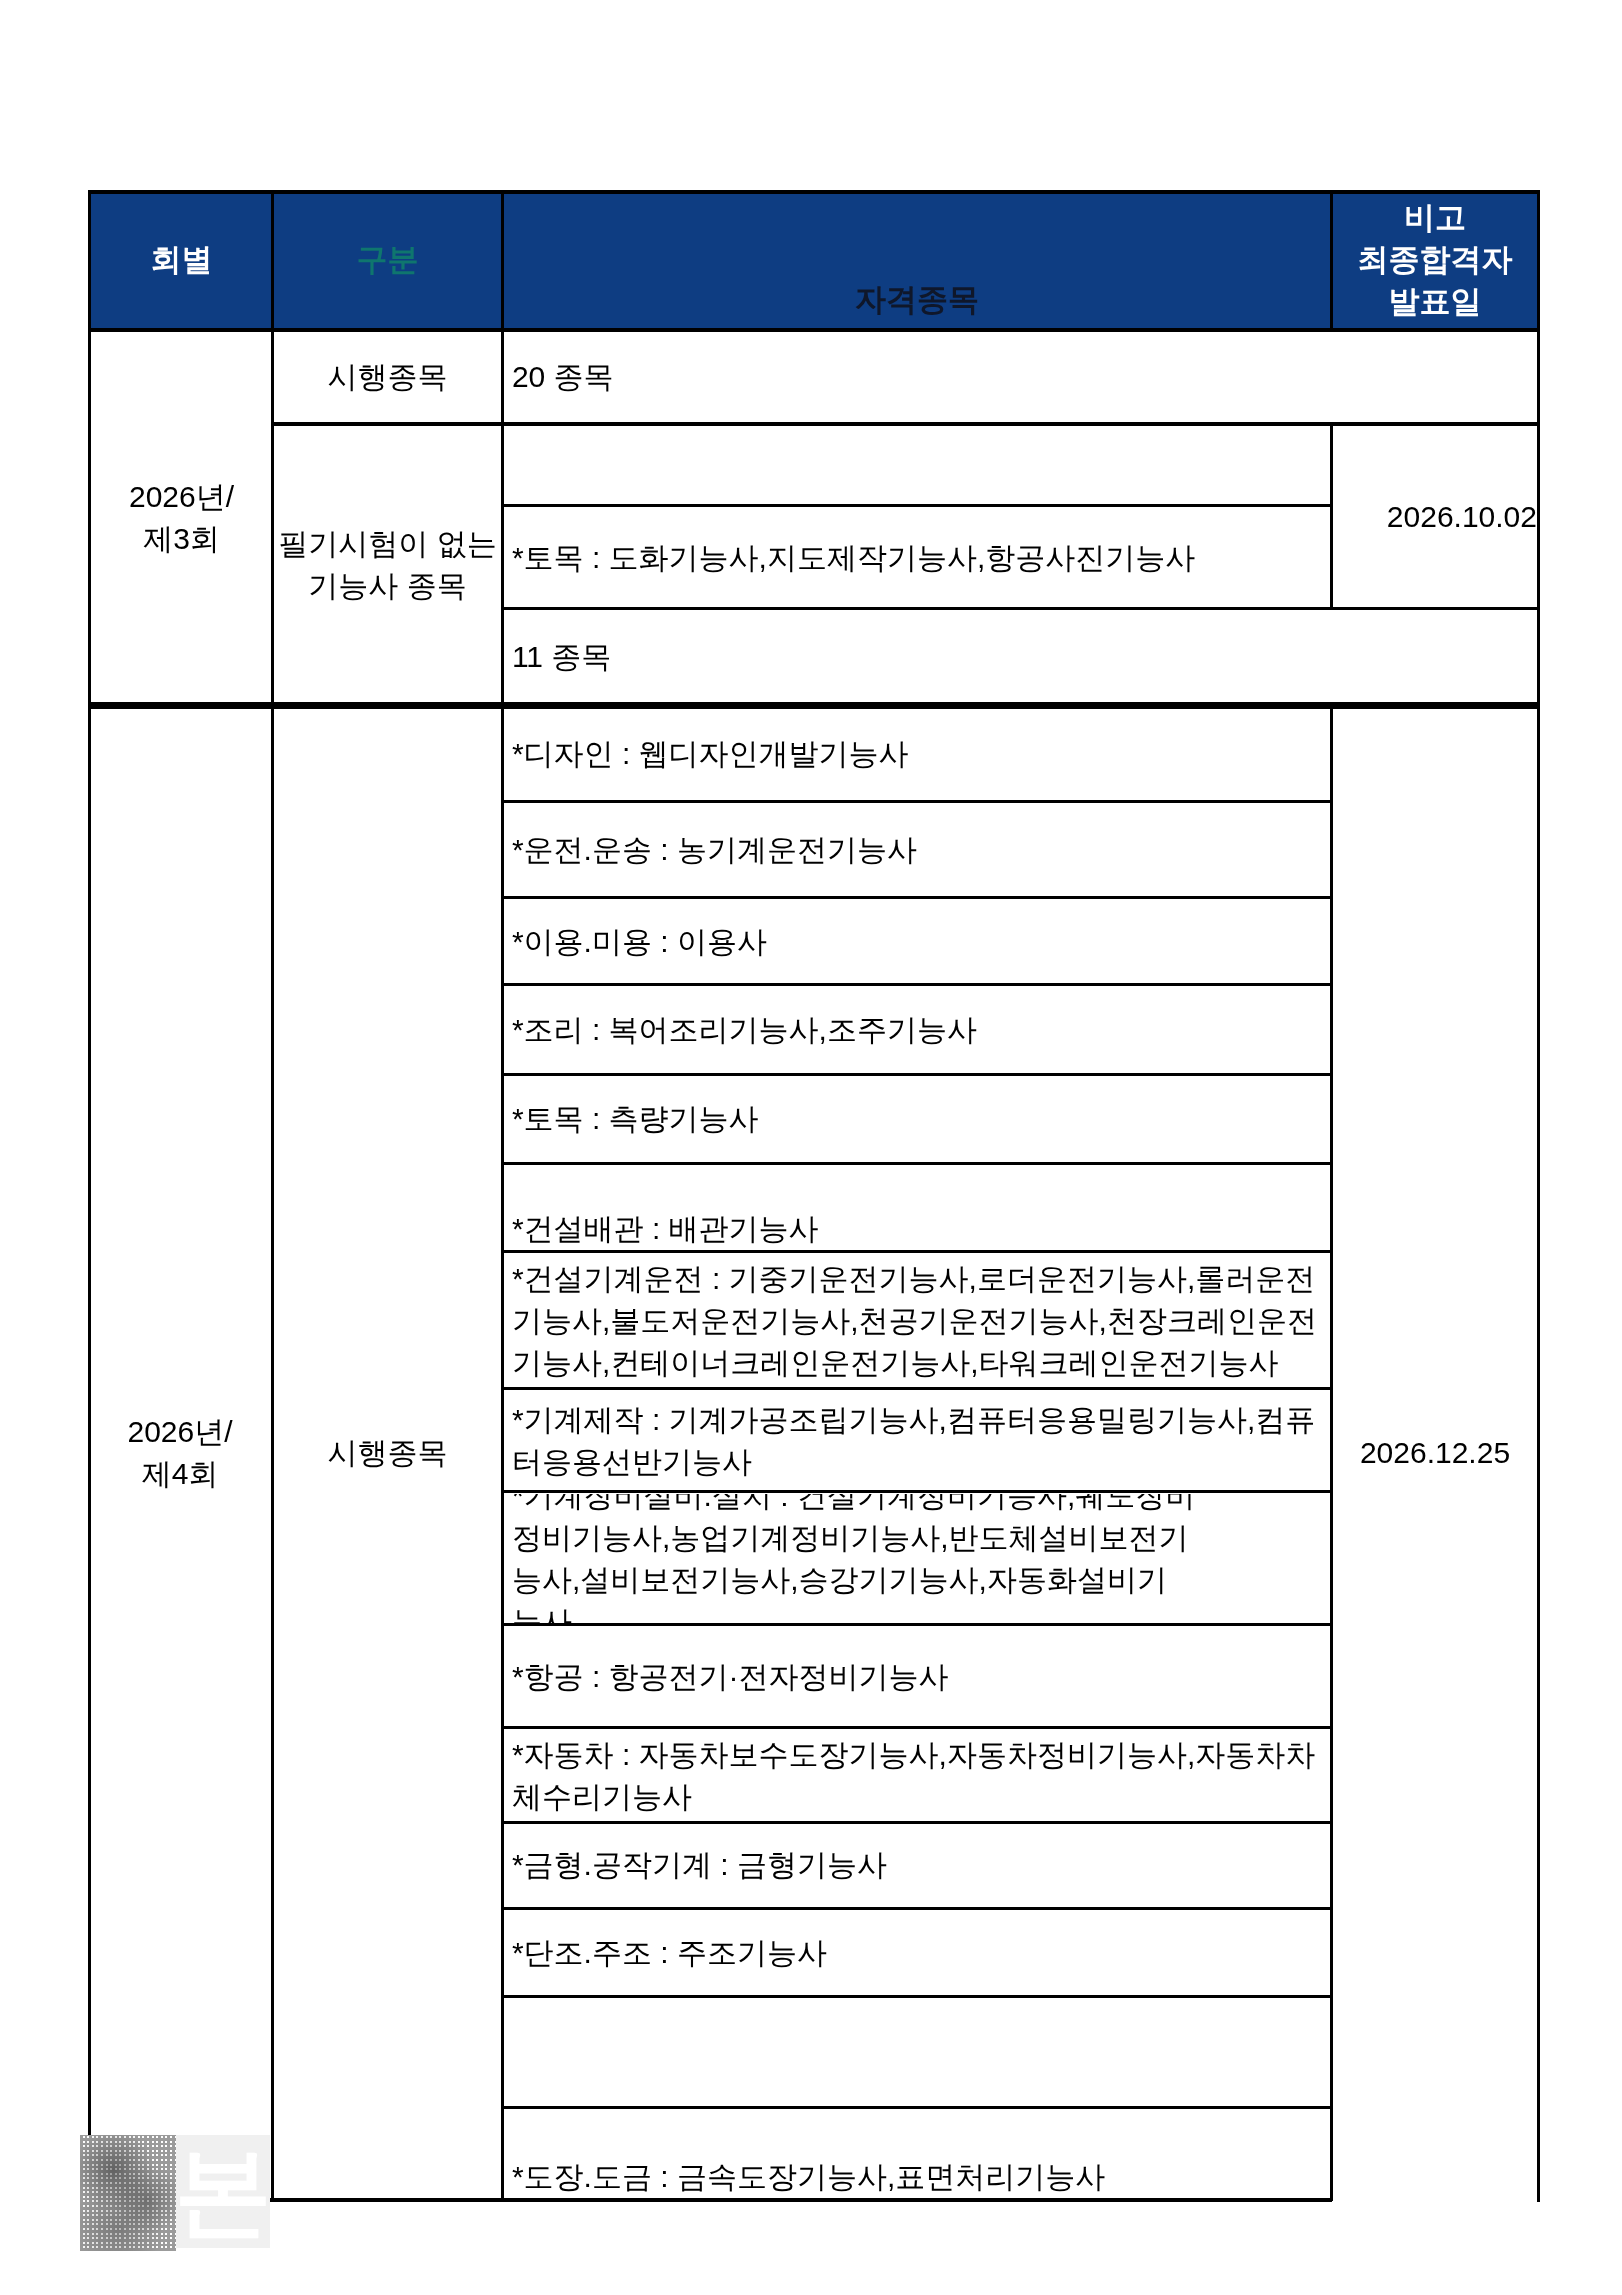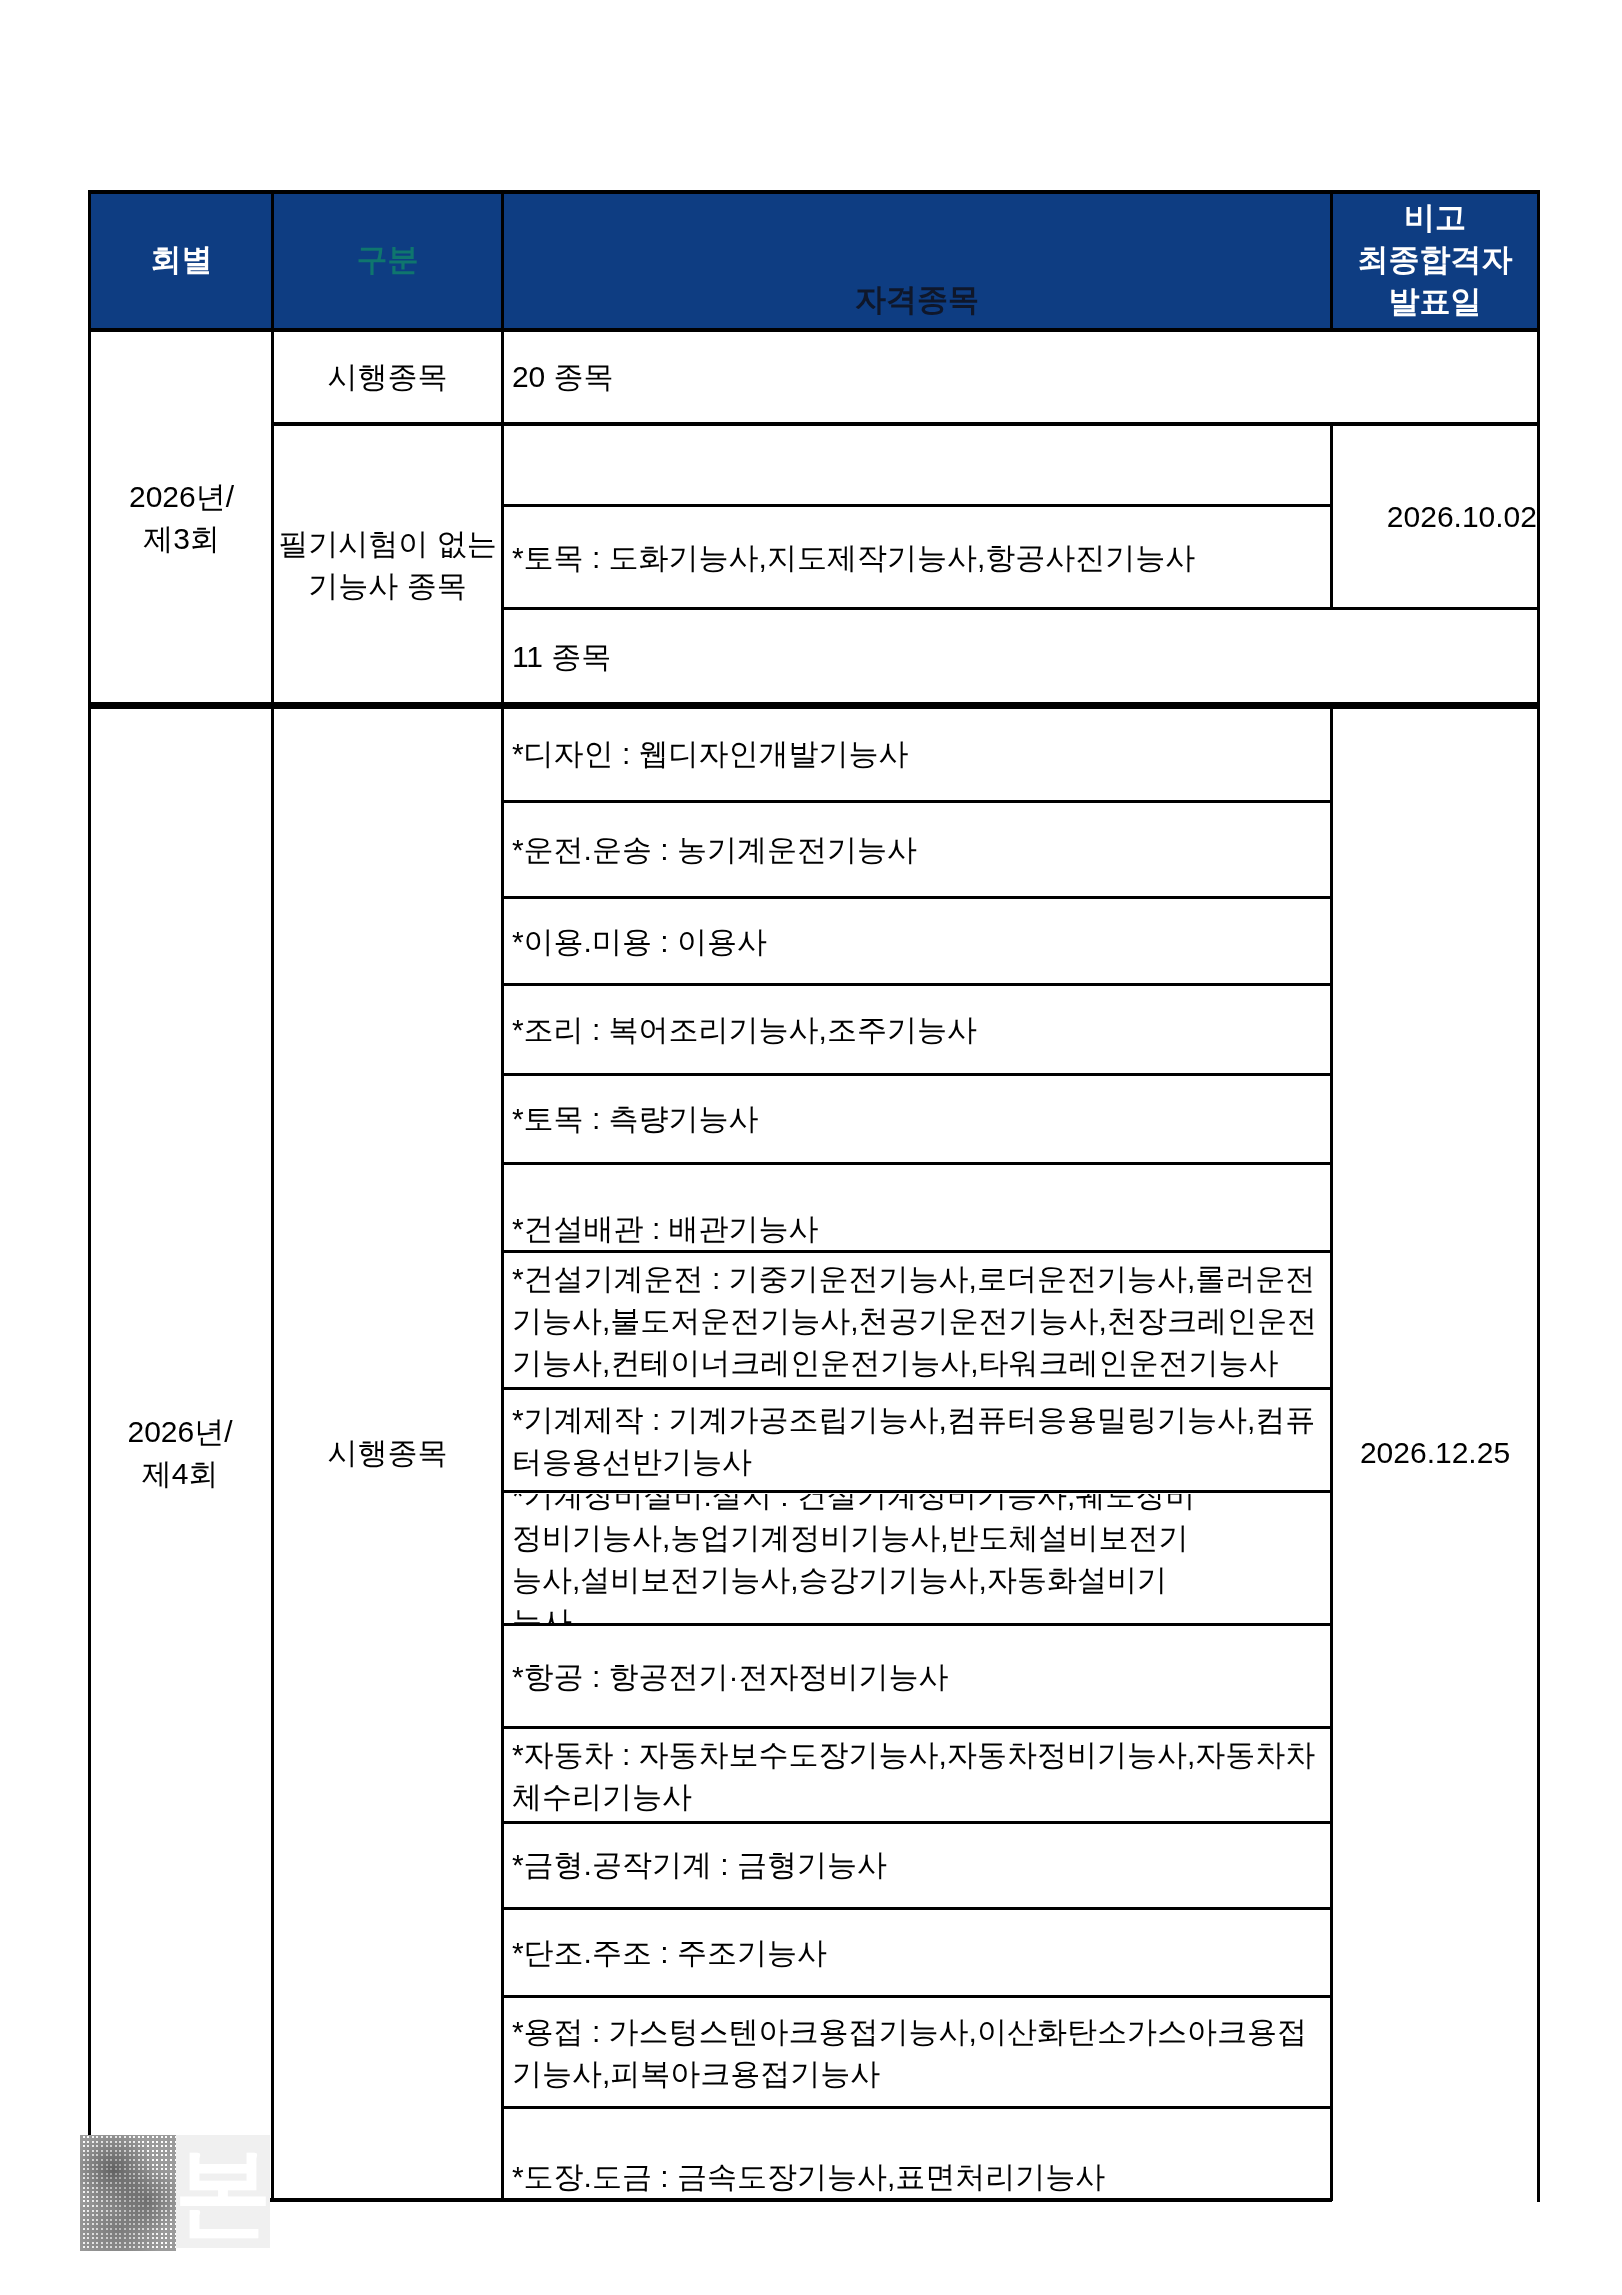--- a/index.html
+++ b/index.html
@@ -151,23 +151,20 @@
     <span>*항공 : 항공전기·전자정비기능사</span>
   </div>
   <div class="cell left wrap" style="left:504px;top:1730px;width:826px;height:91px;">
     <span>*자동차 : 자동차보수도장기능사,자동차정비기능사,자동차차체수리기능사</span>
   </div>
   <div class="cell left wrap" style="left:504px;top:1824px;width:826px;height:82px;">
     <span>*금형.공작기계 : 금형기능사</span>
   </div>
   <div class="cell left wrap" style="left:504px;top:1911px;width:826px;height:84px;">
     <span>*단조.주조 : 주조기능사</span>
-  </div>
-  <div class="cell left wrap" style="left:504px;top:1999px;width:826px;height:107px;">
-    <span>*용접 : 가스텅스텐아크용접기능사,이산화탄소가스아크용접기능사,피복아크용접기능사</span>
   </div>
   <div class="cell left wrap" style="left:504px;top:2110px;width:736px;height:88px;align-items:flex-end;">
     <span>*도장.도금 : 금속도장기능사,표면처리기능사</span>
   </div>
 
   <div class="hline" style="left:88px;top:190px;width:1451px;height:3.9px;"></div>
   <div class="hline" style="left:88px;top:328px;width:1451px;height:3.9px;"></div>
   <div class="hline" style="left:271px;top:422px;width:1268px;height:3.9px;"></div>
   <div class="hline" style="left:501px;top:504px;width:831px;height:2.6px;"></div>
   <div class="hline" style="left:501px;top:607px;width:1038px;height:2.6px;"></div>

